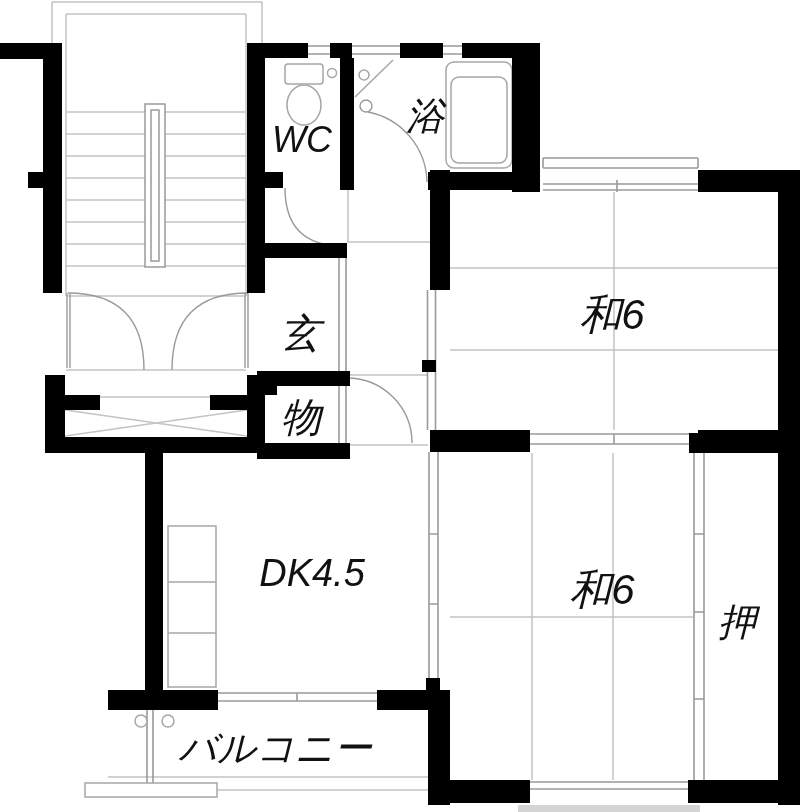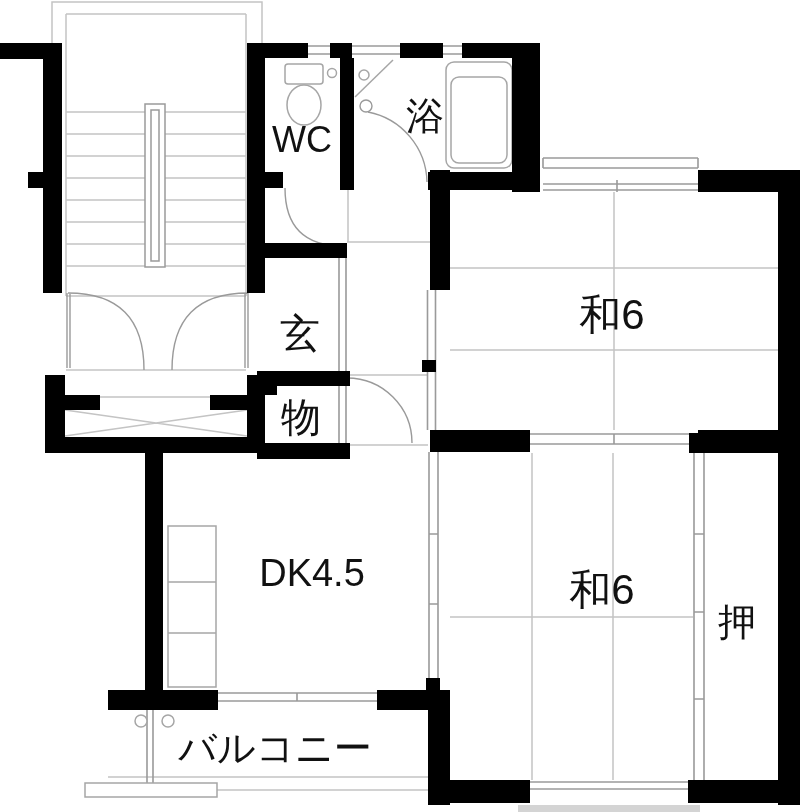--- a/index.html
+++ b/index.html
@@ -1,16 +1,16 @@
 <!DOCTYPE html>
 <html><head>
 <meta charset="utf-8">
 <style>
   html, body { margin: 0; padding: 0; background: #ffffff; }
-  .plan-wrap { width: 800px; height: 812px; position: relative; background: #ffffff; }
+  .plan-wrap { width: 800px; height: 812px; position: relative; background: #ffffff; font-style: italic; }
   svg { display: block; }
   text {
     font-family: "Liberation Sans", "DejaVu Sans", sans-serif;
     fill: #111111;
   }
   .room-label { text-anchor: middle; }
 </style>
 </head>
 <body>
 

